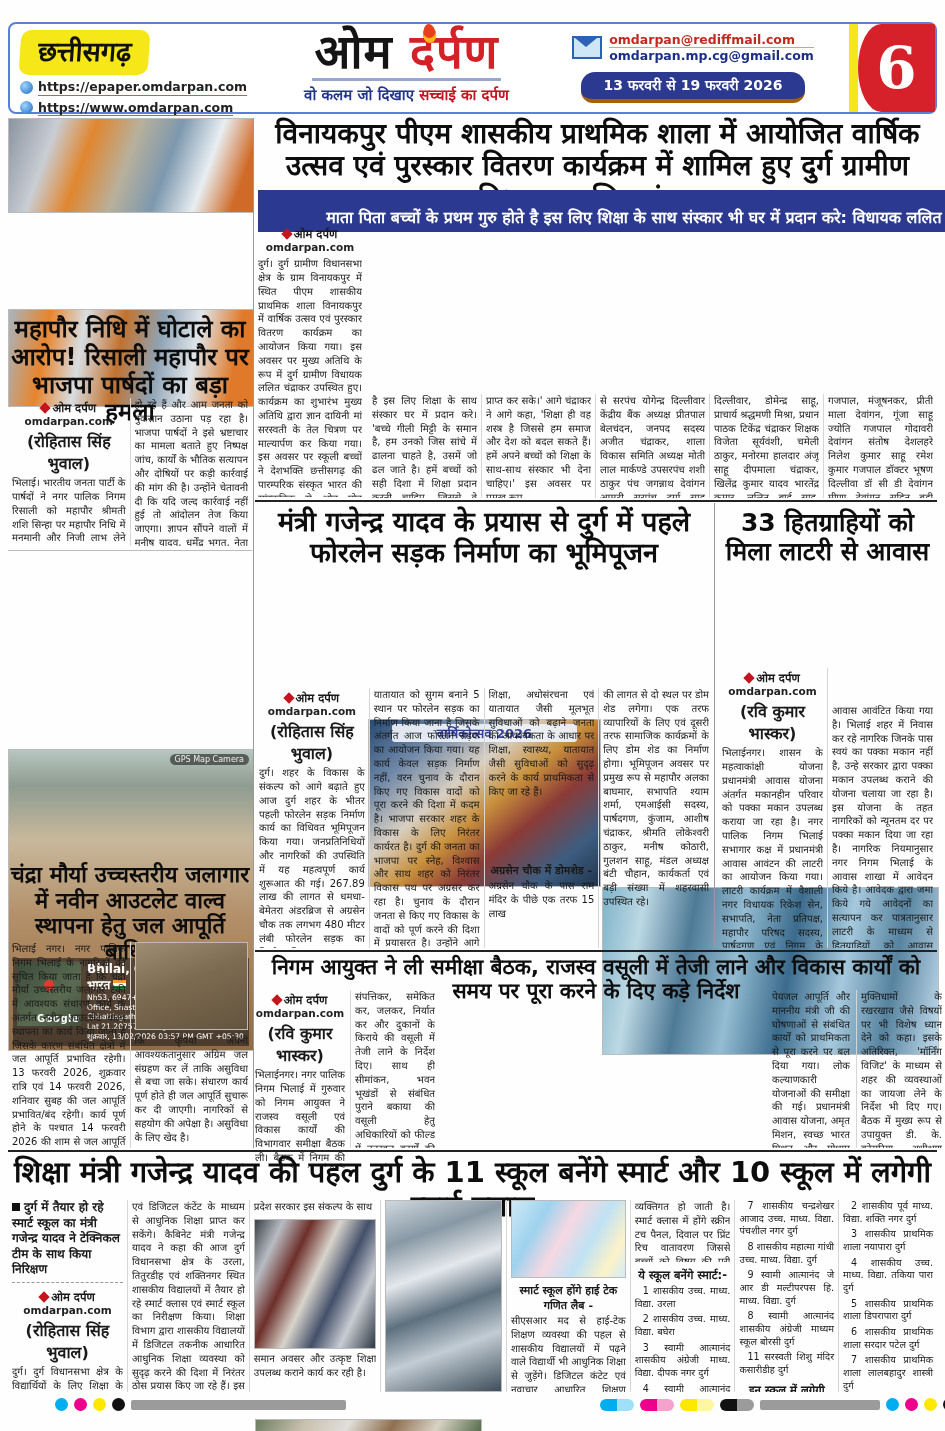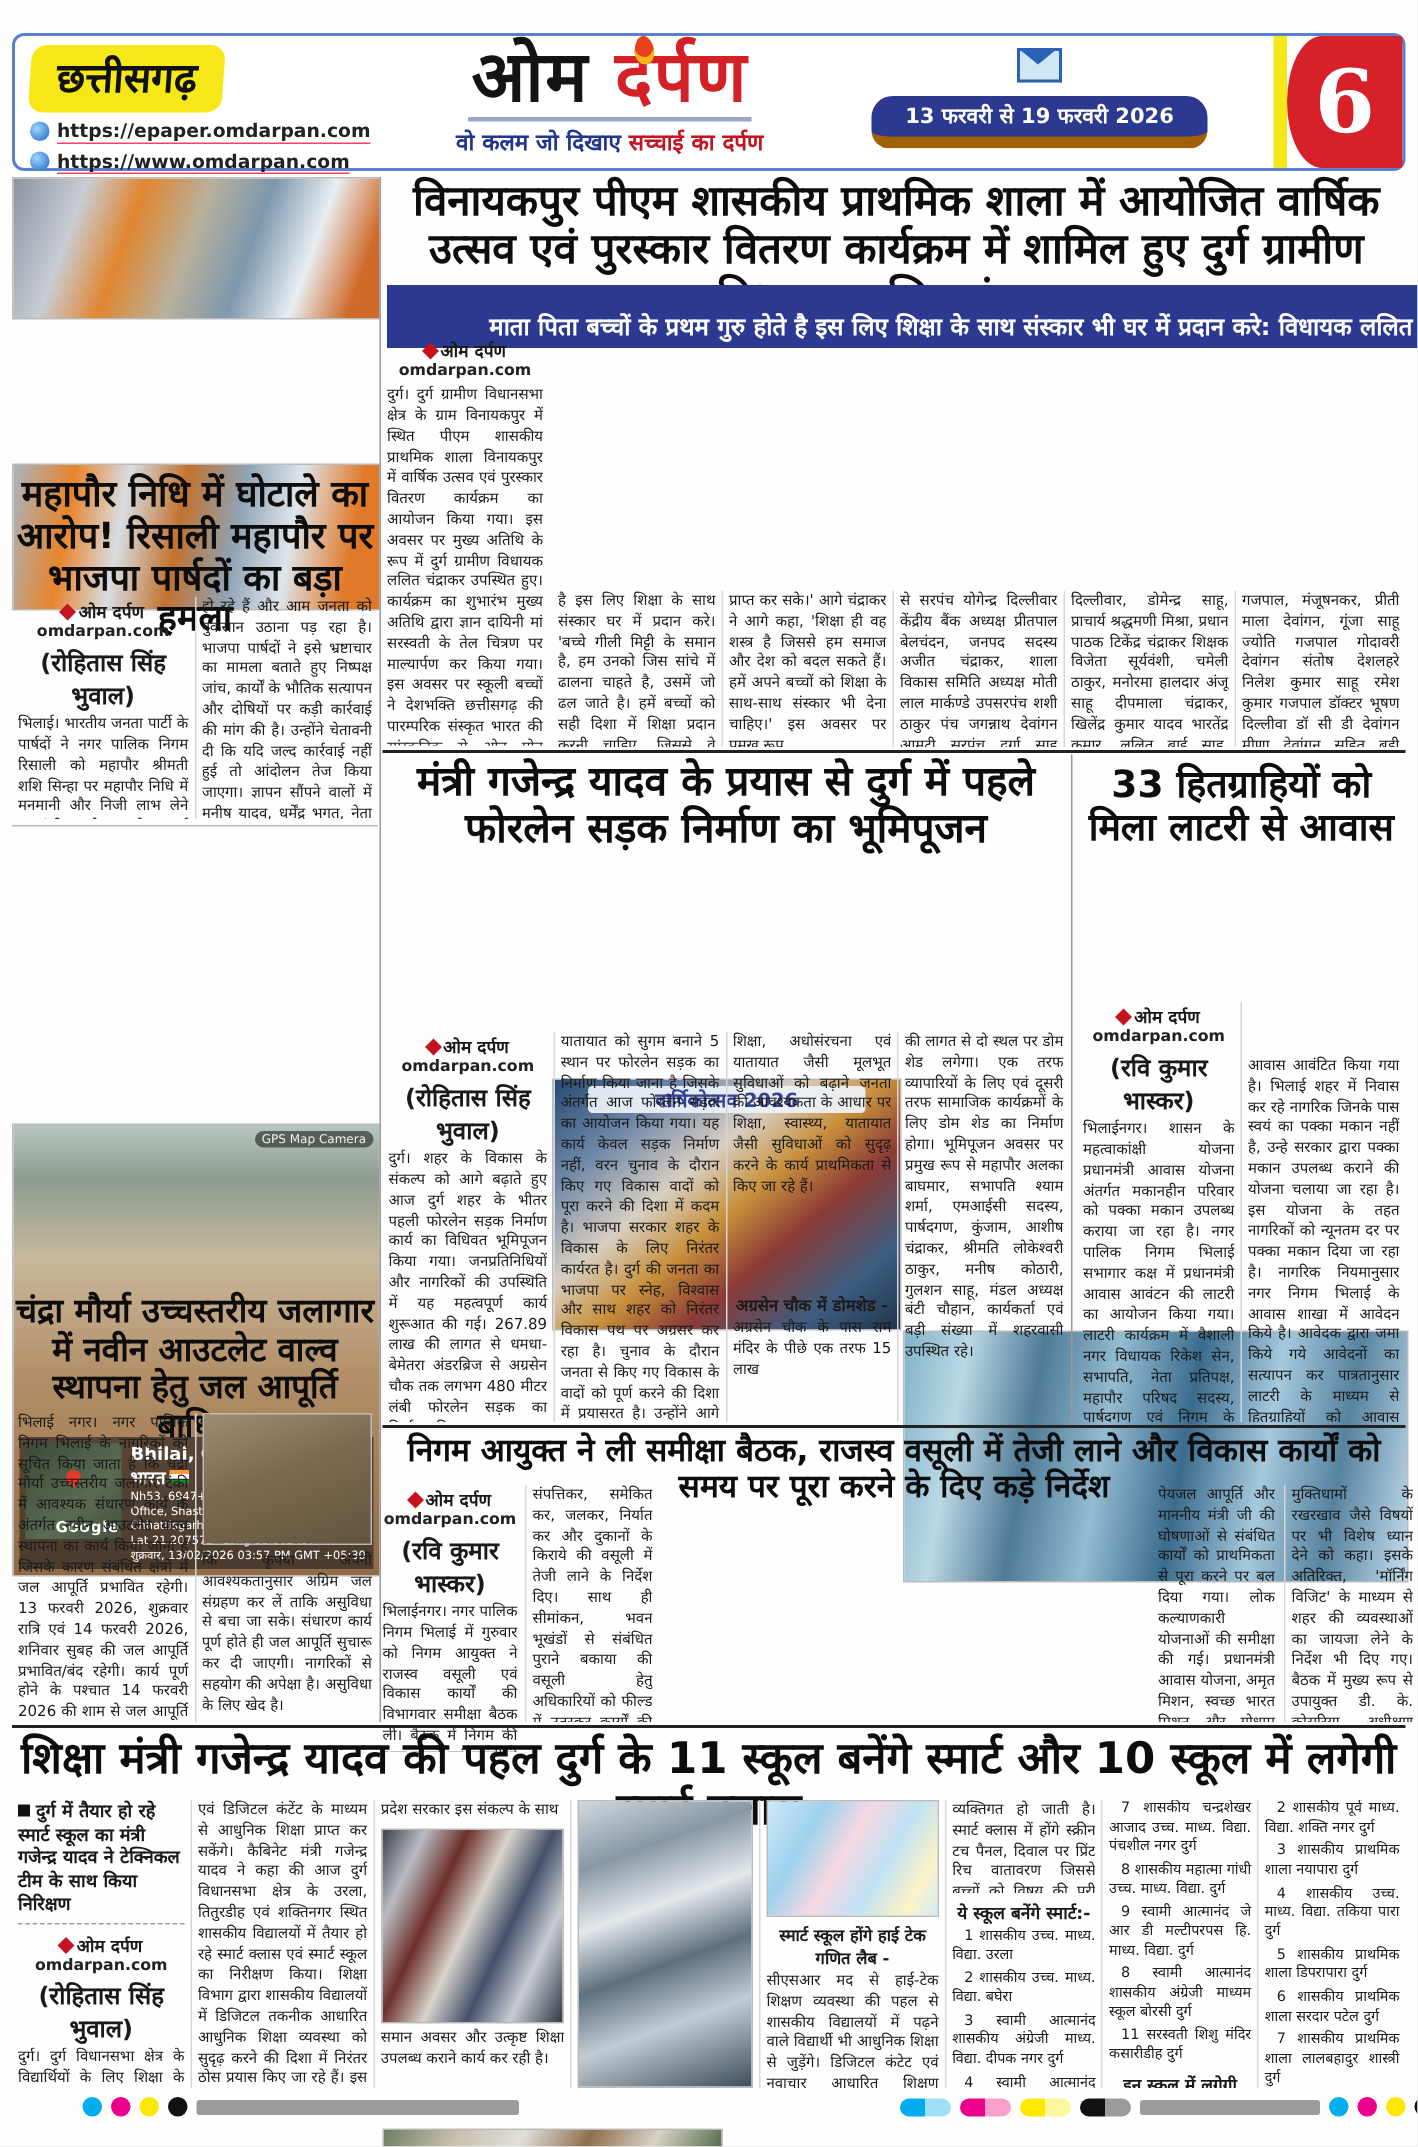--- a/index.html
+++ b/index.html
@@ -25,21 +25,21 @@
   .tag-blue{color:#23368f;} .tag-red{color:#c41420;}
   .mast-right{width:300px;padding:8px 6px 4px 2px;display:flex;flex-direction:column;align-items:center;}
   .email-block{display:flex;gap:7px;align-items:center;}
   .mail-icon{width:26px;height:19px;border:2px solid #2b62b5;background:#cfe6f7;position:relative;flex:0 0 26px;}
   .mail-icon:before{content:"";position:absolute;left:1px;top:0;border-left:11px solid transparent;
         border-right:11px solid transparent;border-top:9px solid #2b62b5;}
   .email-lines{text-align:left;}
   .email1{font-size:12.5px;font-weight:bold;color:#c22a1e;border-bottom:1px solid #d99;}
   .email2{font-size:12.5px;font-weight:bold;color:#1c2f86;}
   .date-pill{margin-top:9px;background:#2b3990;color:#fff;font-weight:bold;font-size:14px;
-             padding:3px 22px 5px;border-radius:14px 14px 12px 12px;border-bottom:8px solid #a16207;}
+             padding:3px 22px 5px;border-radius:14px 14px 12px 12px;border-bottom:4px solid #a16207;}
   .pagenum-wrap{width:86px;display:flex;}
   .pagenum-yellow{width:9px;background:#f6e818;}
   .pagenum-red{flex:1;background:#d6212b;border-radius:48px 4px 4px 48px/90px 4px 4px 90px;
                display:flex;align-items:center;justify-content:center;}
   .pagenum{color:#fff;font-size:58px;font-weight:bold;font-family:"DejaVu Serif","Liberation Serif",serif;}
   
   .hl{font-weight:bold;color:#0d0d0d;text-align:center;line-height:1.16;}
   .subbar{background:#2b3990;color:#fff;font-weight:bold;text-align:center;}
   .byline{text-align:center;line-height:1.1;}
   .byline .dia{display:inline-block;width:8px;height:8px;background:#c41420;transform:rotate(45deg);margin-right:3px;}
@@ -103,20 +103,24 @@
       </div>
       <div class="logo-rule"></div>
       <div class="tagline">
         <span class="tag-blue">वो कलम जो दिखाए</span>
         <span class="tag-red">सच्चाई का दर्पण</span>
       </div>
     </div>
     <div class="mast-right">
       <div class="email-block">
         <span class="mail-icon"></span>
+        <span class="email-lines">
+          <div class="email1">omdarpan@rediffmail.com</div>
+          <div class="email2">omdarpan.mp.cg@gmail.com</div>
+        </span>
       </div>
       <div class="date-pill">13 फरवरी से 19 फरवरी 2026</div>
     </div>
     <div class="pagenum-wrap">
       <div class="pagenum-yellow"></div>
       <div class="pagenum-red">
         <span class="pagenum">6</span>
       </div>
     </div>
   </div>

